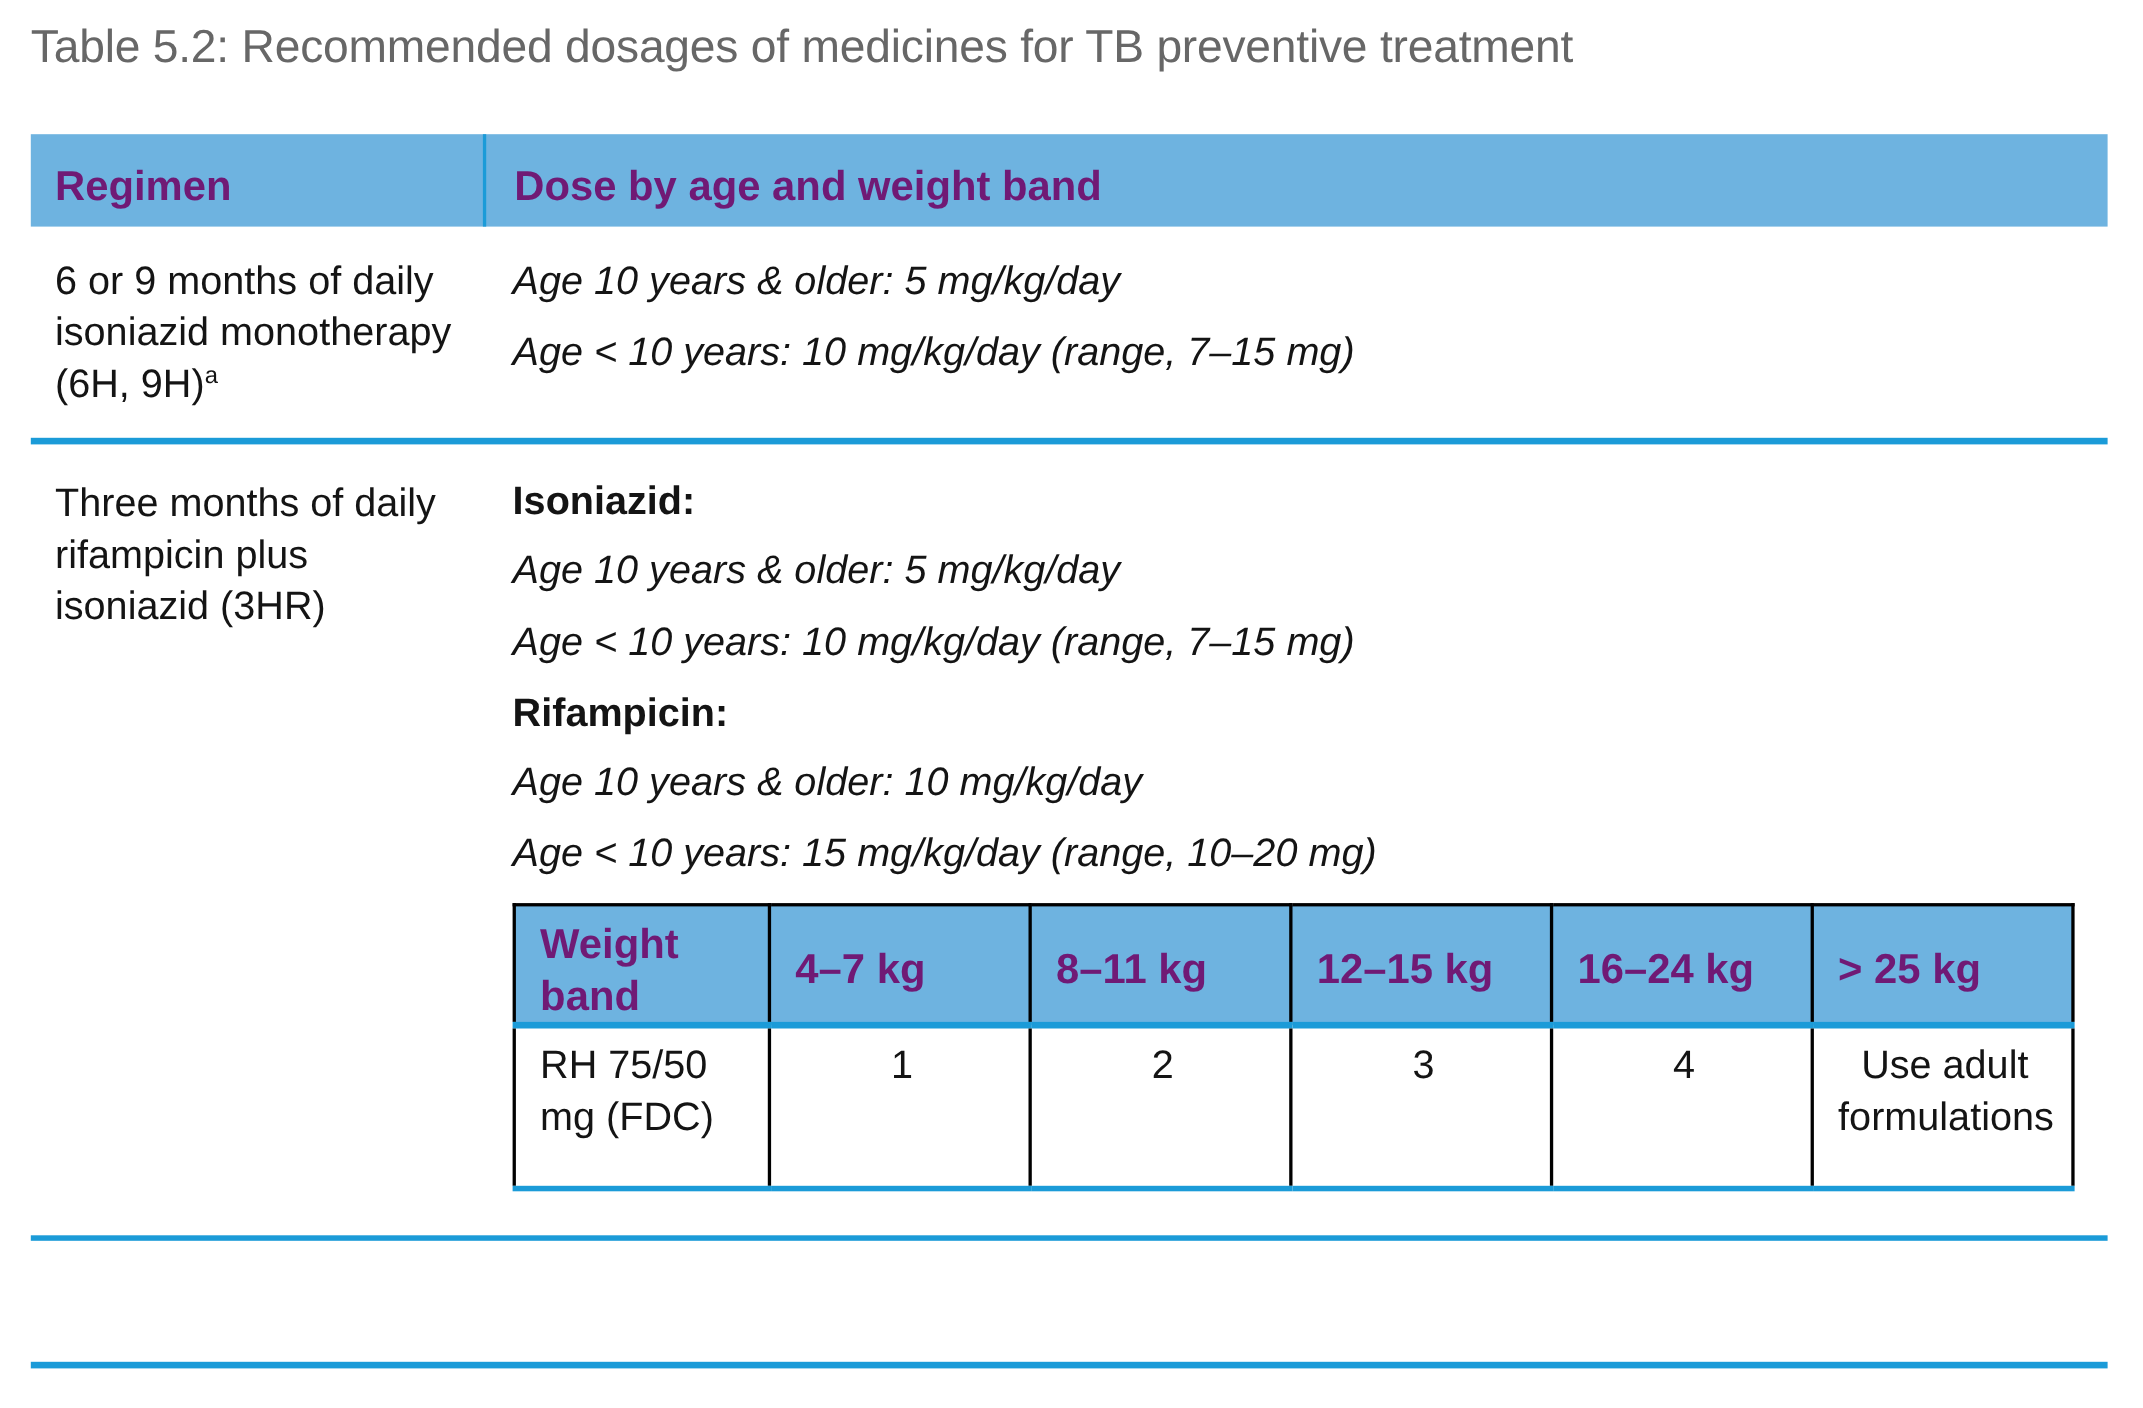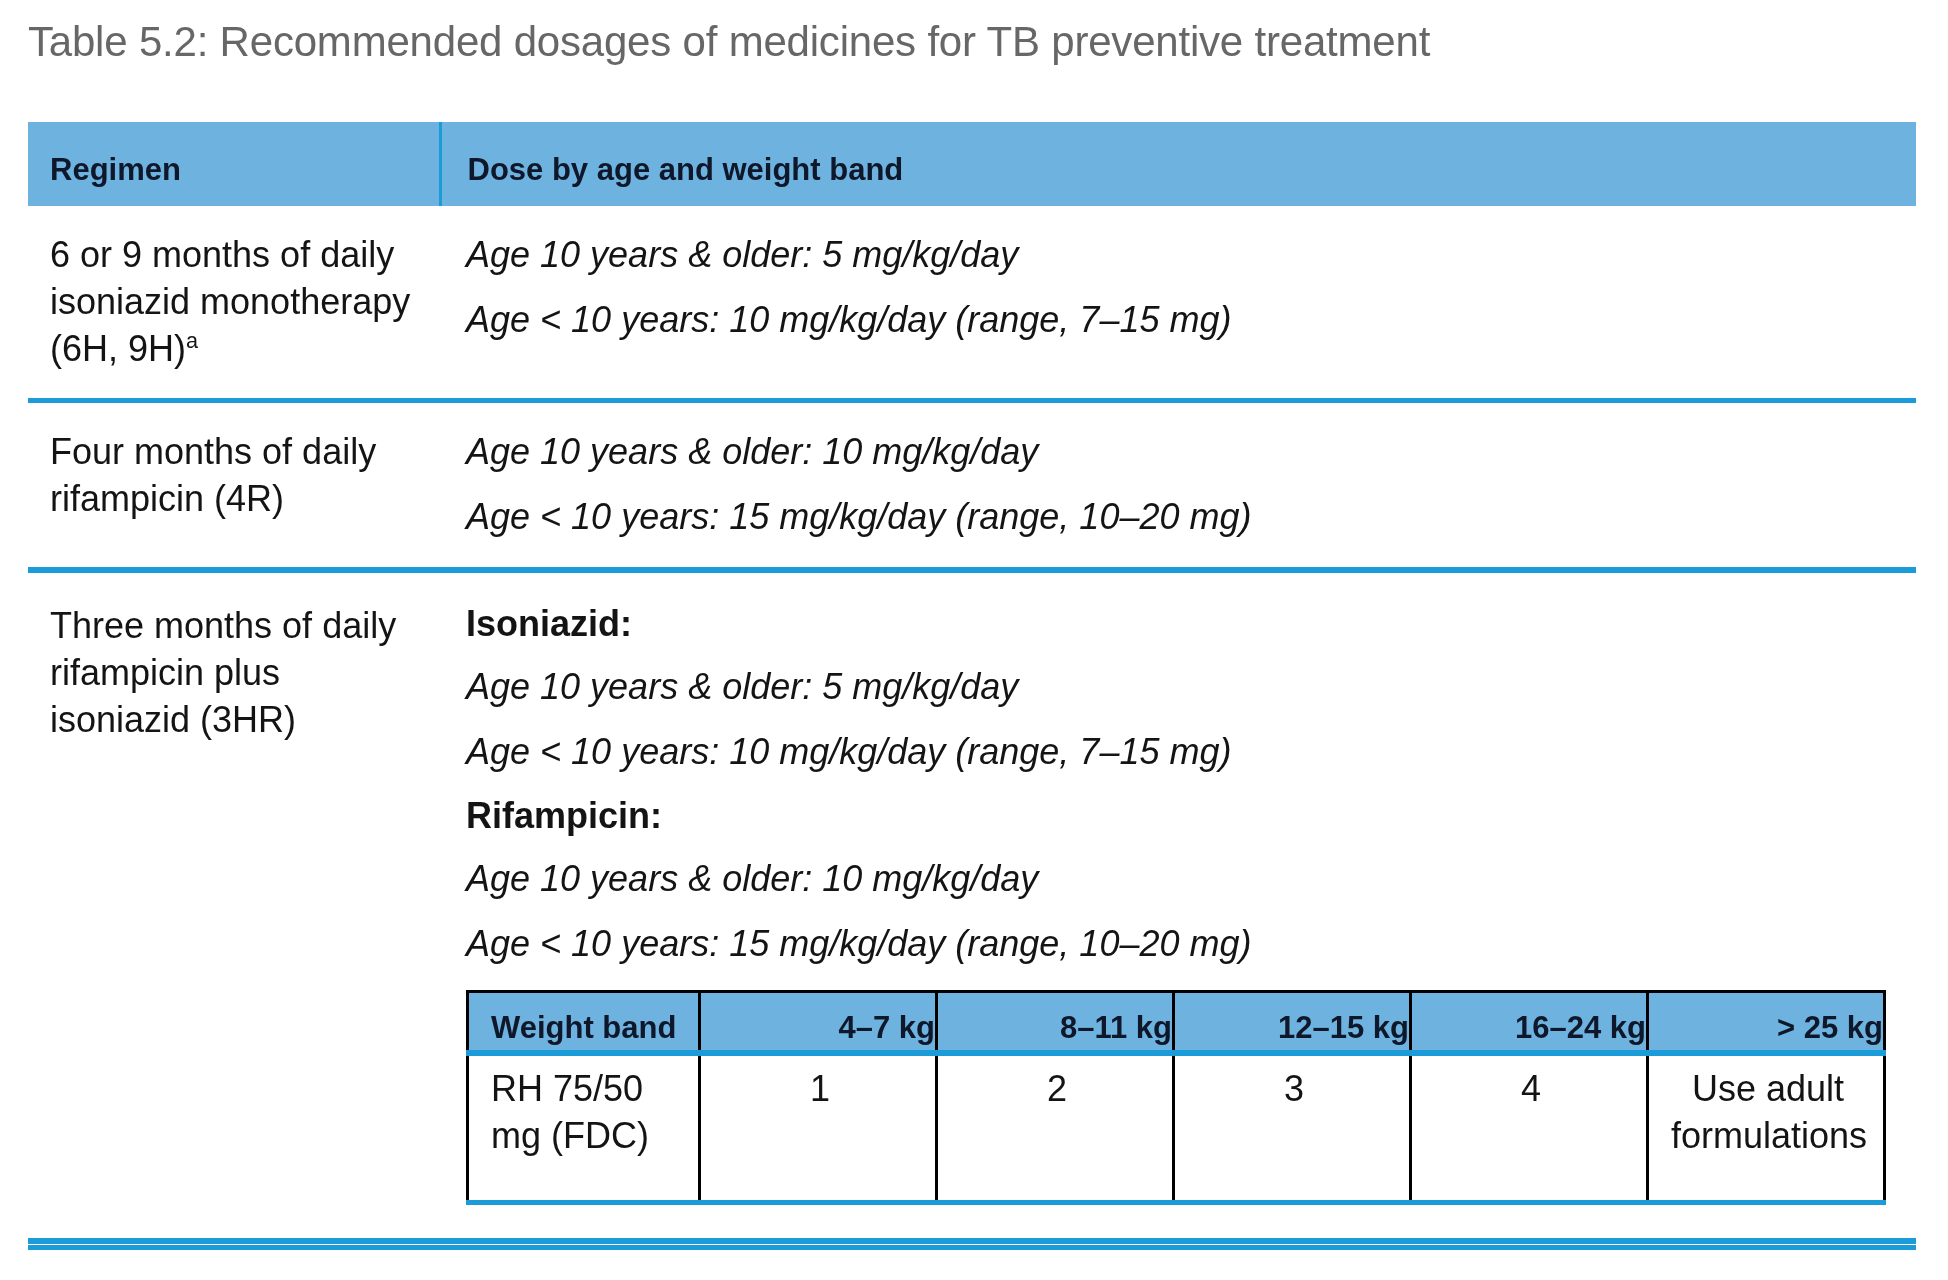--- a/index.html
+++ b/index.html
@@ -42,22 +42,22 @@
     width: 1888px;
     border-collapse: collapse;
     table-layout: fixed;
   }
 
   .main-table col.c-regimen { width: 412px; }
   .main-table col.c-dose    { width: 1476px; }
 
   .main-table thead th {
     background: #6EB3E0;
-    color: #0f172a;
-    font-size: 31px;
+    color: #701a75;
+    font-size: 38px;
     font-weight: bold;
     text-align: left;
     vertical-align: middle;
     height: 84px;
     padding: 12px 0 0 22px;
   }
   .main-table thead th.th-dose {
     border-left: 3px solid #1B9BD8;
     padding-left: 26px;
   }
@@ -116,21 +116,21 @@
   .weight-table col.wc-band  { width: 237px; }
 
   .weight-table th,
   .weight-table td {
     border: 3px solid #000000;
     padding: 8px 12px;
     line-height: 1.22;
     font-weight: normal;
   }
   .weight-table thead th {
-    text-align: right;
+    text-align: left;
     height: 62px;
     vertical-align: middle;
     border-bottom-width: 5px;
   }
   .weight-table thead th.wt-label { text-align: left; }
   .weight-table tbody td {
     text-align: center;
     vertical-align: top;
     height: 104px;
     padding-top: 10px;
@@ -172,29 +172,20 @@
       <tr class="row-6h9h">
         <td class="td-regimen">
           <span class="regimen-text"><span>6 or 9 months of daily isoniazid monotherapy (6H, 9H)</span><sup>a</sup></span>
         </td>
         <td class="td-dose">
           <span class="dose-line">Age 10 years &amp; older: 5 mg/kg/day</span>
           <span class="dose-line">Age &lt; 10 years: 10 mg/kg/day (range, 7–15 mg)</span>
         </td>
       </tr>
 
-      <tr class="row-4r">
-        <td class="td-regimen">
-          <span class="regimen-text">Four months of daily rifampicin (4R)</span>
-        </td>
-        <td class="td-dose">
-          <span class="dose-line">Age 10 years &amp; older: 10 mg/kg/day</span>
-          <span class="dose-line">Age &lt; 10 years: 15 mg/kg/day (range, 10–20 mg)</span>
-        </td>
-      </tr>
 
       <tr class="row-3hr">
         <td class="td-regimen">
           <span class="regimen-text">Three months of daily rifampicin plus isoniazid (3HR)</span>
         </td>
         <td class="td-dose">
           <span class="drug-head">Isoniazid:</span>
           <span class="dose-line">Age 10 years &amp; older: 5 mg/kg/day</span>
           <span class="dose-line">Age &lt; 10 years: 10 mg/kg/day (range, 7–15 mg)</span>
 

